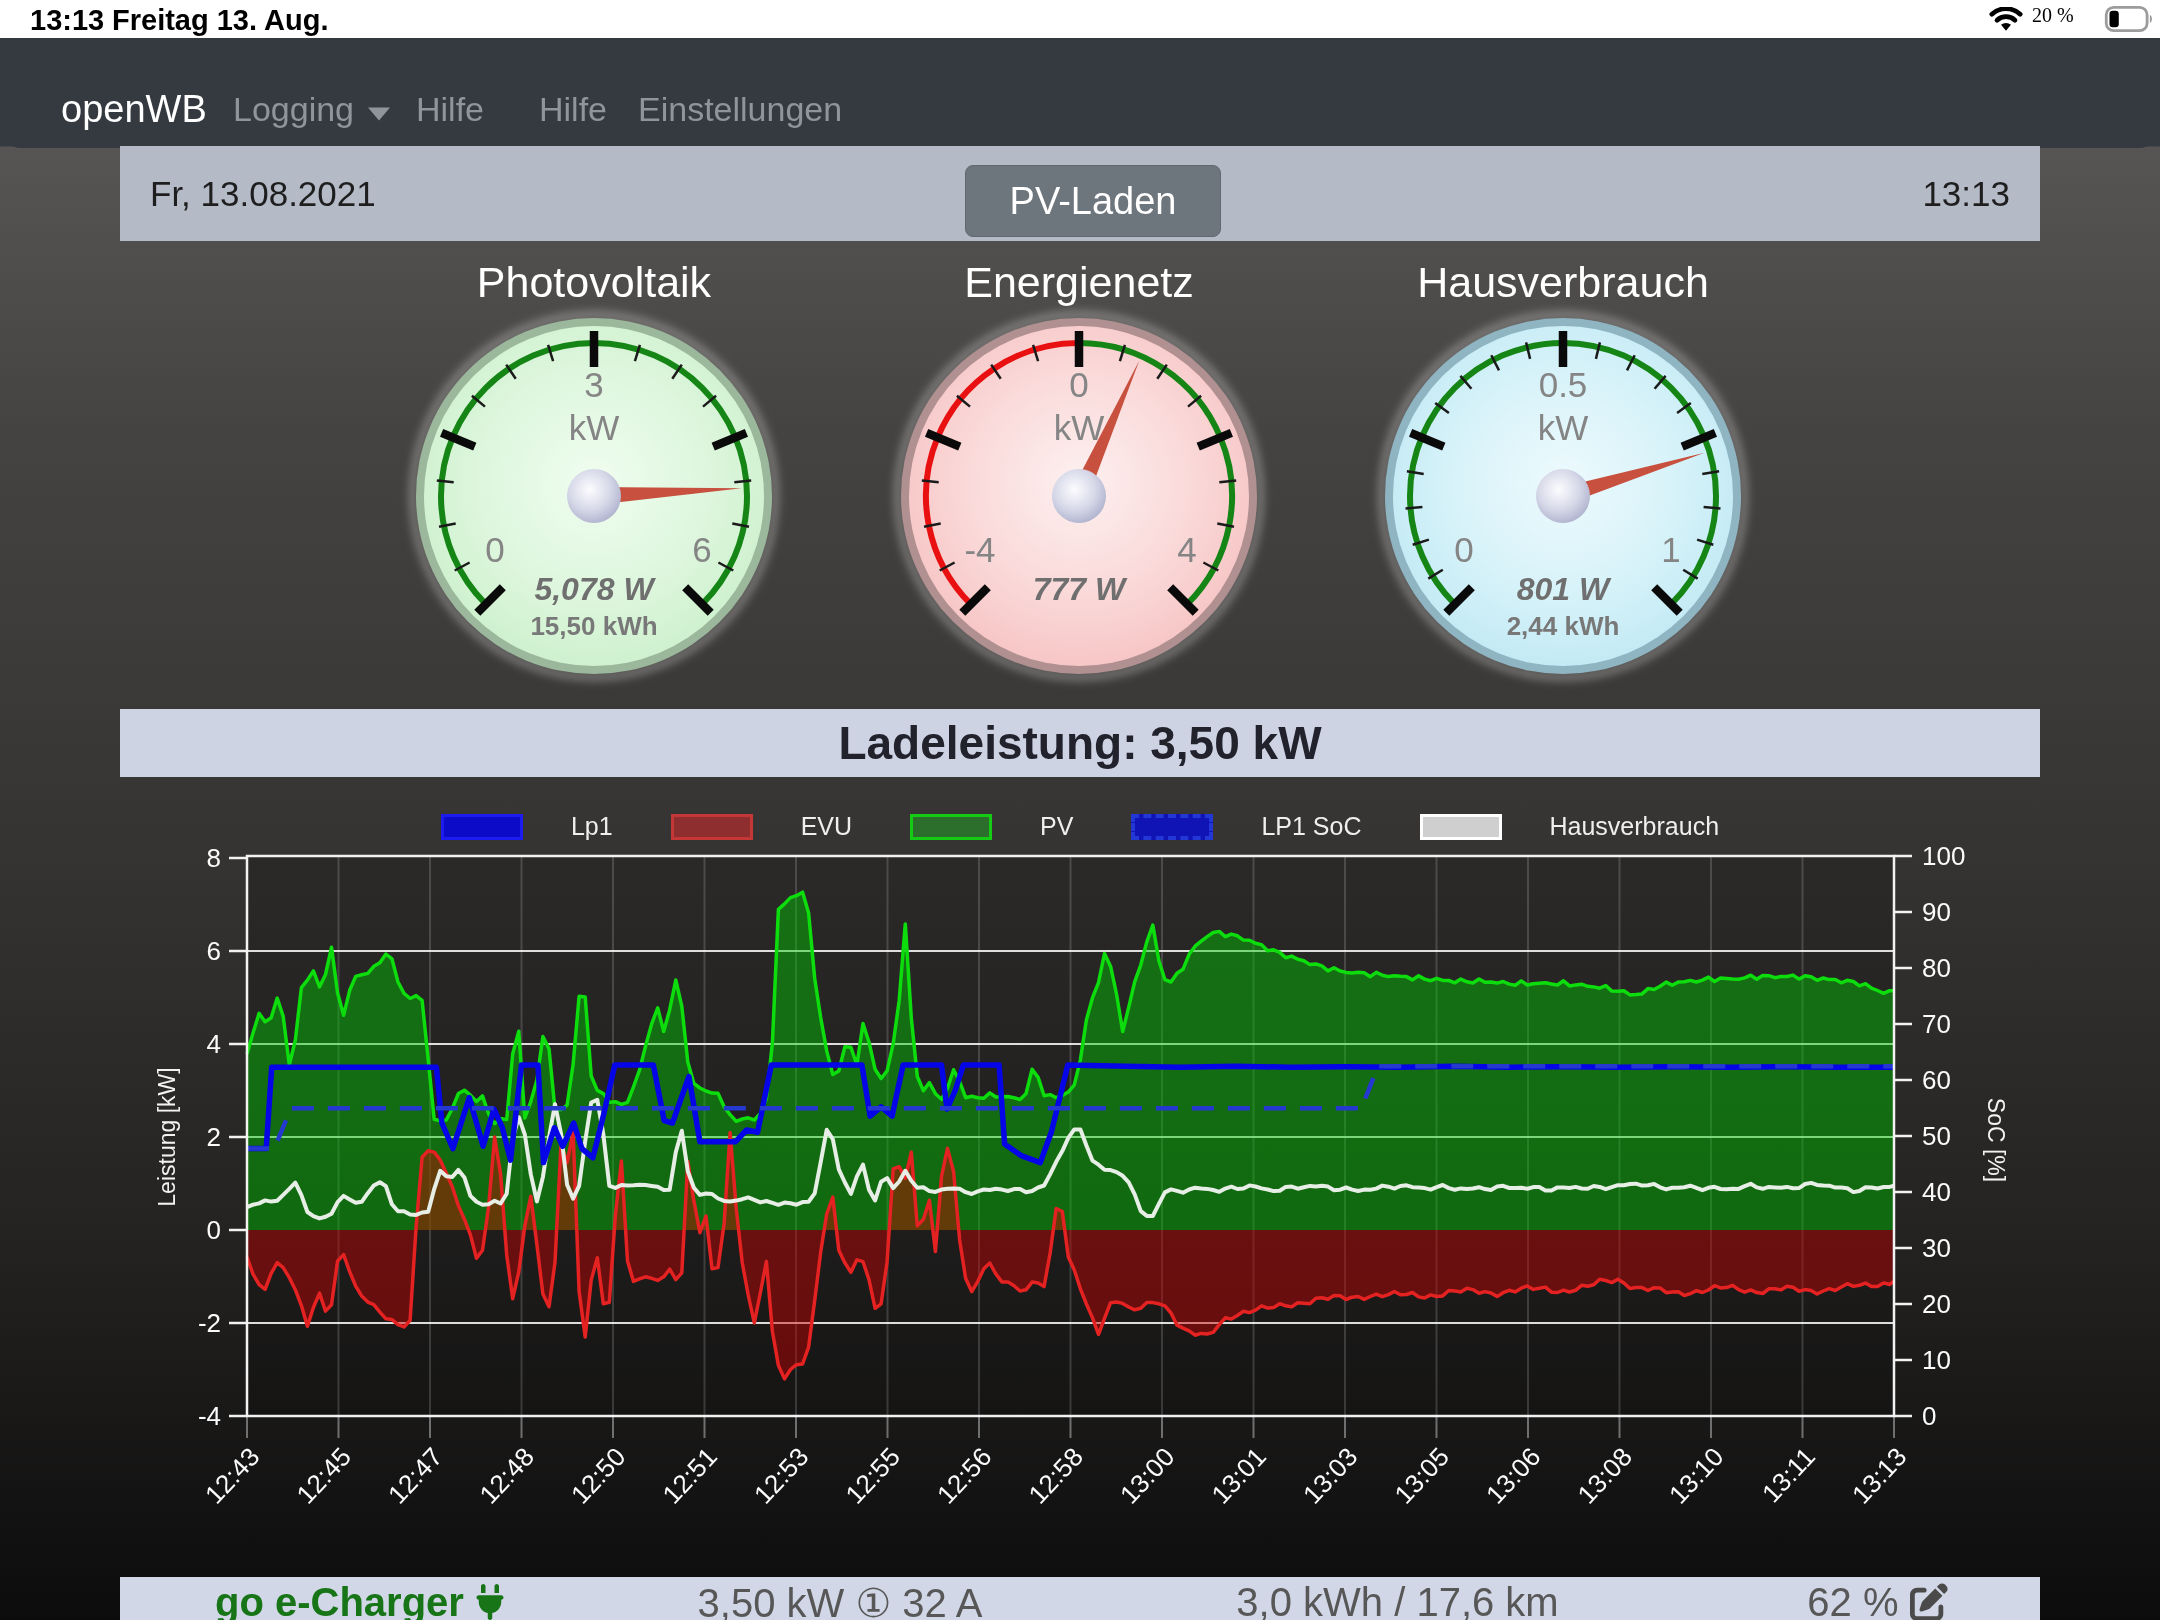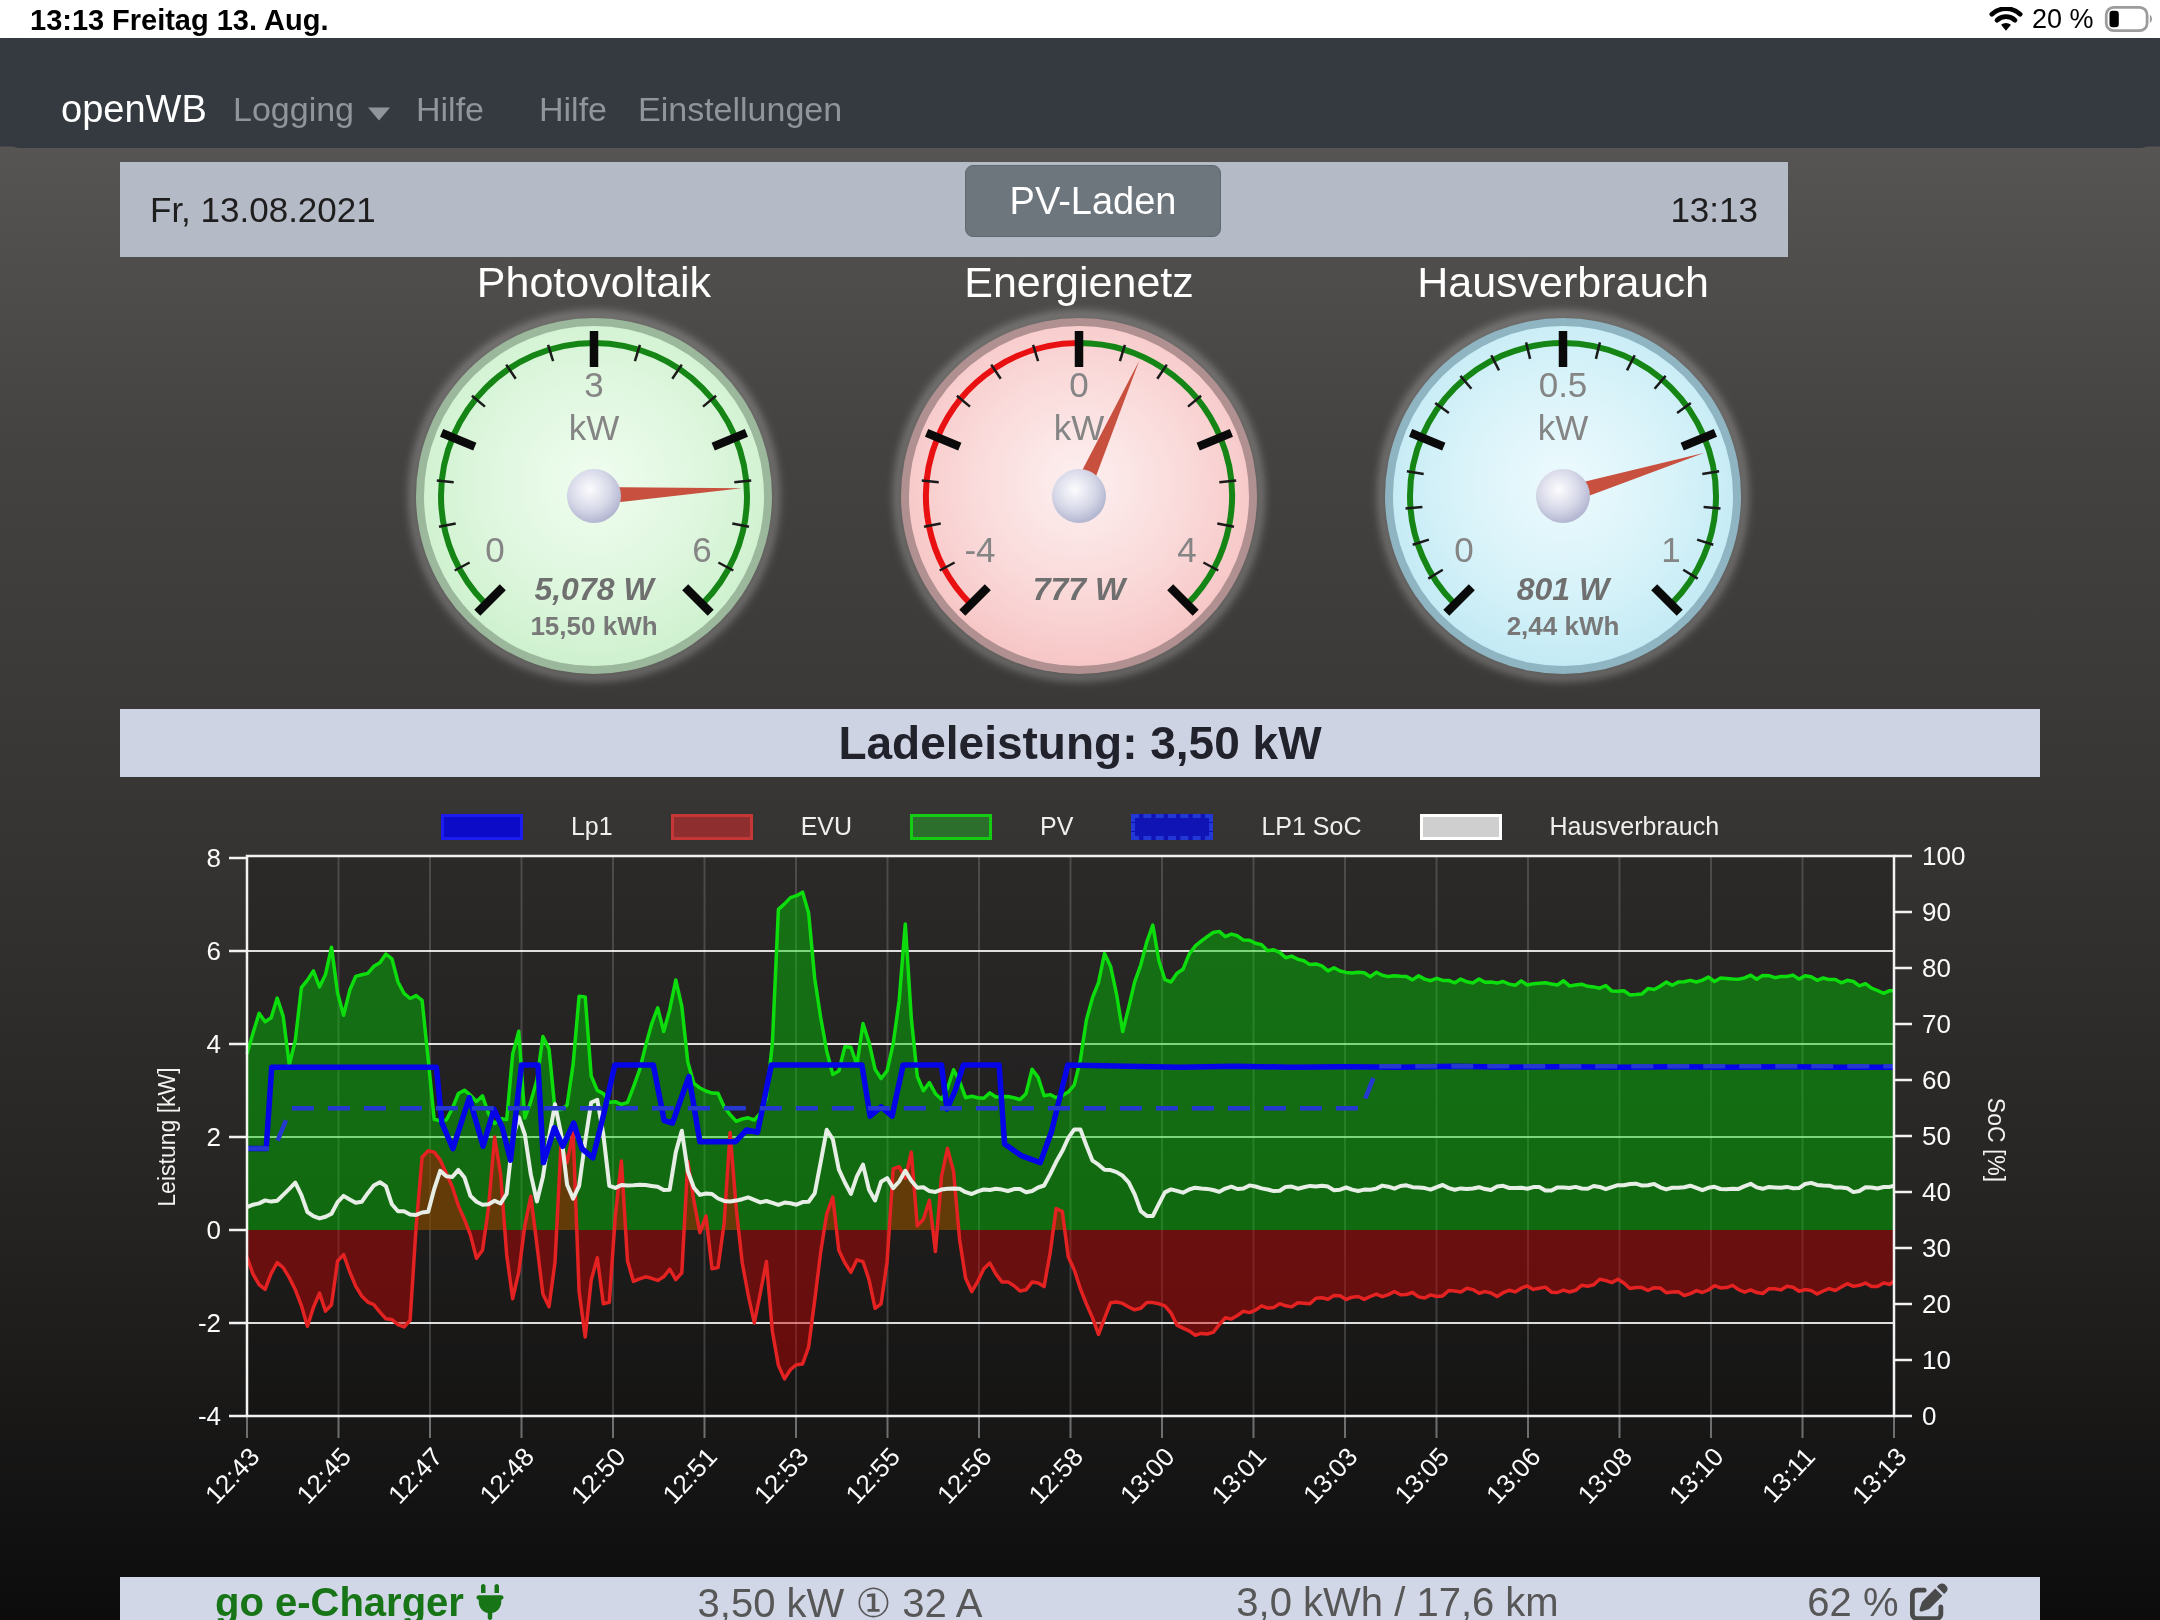--- a/index.html
+++ b/index.html
@@ -4,27 +4,27 @@
 <style>
 * { margin:0; padding:0; box-sizing:border-box; }
 html,body { width:2160px; height:1620px; overflow:hidden; }
 body { font-family:"Liberation Sans", sans-serif; }
 #page { position:relative; width:2160px; height:1620px;
   background:#343a40 linear-gradient(180deg,#343a40 0px,#343a40 146px,#575553 147px,#454341 27%,#363432 52%,#242322 76%,#0d0c0c 100%) no-repeat; }
 .abs { position:absolute; }
 #statusbar { position:absolute; left:0; top:0; width:2160px; height:38px; background:#fff; color:#000; }
 #statusbar .time { position:absolute; left:30px; top:4px; font-size:29px; font-weight:bold; }
 #statusbar .date { position:absolute; left:112px; top:4px; font-size:29px; font-weight:bold; }
-#statusbar .pct { position:absolute; left:2032px; top:4px; font-size:27px; }
+#statusbar .pct { position:absolute; left:2032px; top:4px; font-size:20px;font-family:Liberation Serif, serif; }
 #navbar { position:absolute; left:0; top:38px; width:2160px; height:110px; background:#343a40;border-radius:21px; }
 #navbar .brand { position:absolute; left:61px; top:71px; font-size:38px; color:#fff; transform:translateY(-50%); }
 .lnk { position:absolute; top:71px; transform:translateY(-50%); font-size:34px; color:#8f959a; }
 .caret { display:inline-block; width:0; height:0; border-left:11px solid transparent;
   border-right:11px solid transparent; border-top:13px solid #8f959a; margin-left:14px; }
-#datebar { position:absolute; left:120px; top:162px; width:1668px; height:95px; background:#b5bac7;text-decoration:underline; }
+#datebar { position:absolute; left:120px; top:146px; width:1920px; height:95px; background:#b5bac7;text-decoration:underline; }
 #datebar .d { position:absolute; left:30px; top:50%; transform:translateY(-50%); font-size:35px; color:#1e1e1e; }
 #datebar .t { position:absolute; right:30px; top:50%; transform:translateY(-50%); font-size:35px; color:#1e1e1e; }
 #pvbtn { position:absolute; left:965px; top:165px; width:256px; height:72px; background:#6d757d;
   border:1px solid #60686f; border-radius:8px; color:#fff; font-size:38px; text-align:center; line-height:70px; }
 .gtitle { position:absolute; top:258px; width:400px; text-align:center; font-size:43px; color:#fff; }
 .gauge { position:absolute; }
 .glbl { font-size:35px; fill:#858585; font-family:"Liberation Sans",sans-serif; }
 .gval { font-size:32px; font-weight:bold; font-style:italic; fill:#6f6f6f; font-family:"Liberation Sans",sans-serif; }
 .gsub { font-size:26px; font-weight:bold; fill:#787878; font-family:"Liberation Sans",sans-serif; }
 #ladebar { position:absolute; left:120px; top:709px; width:1920px; height:68px; background:#ced3e3;

